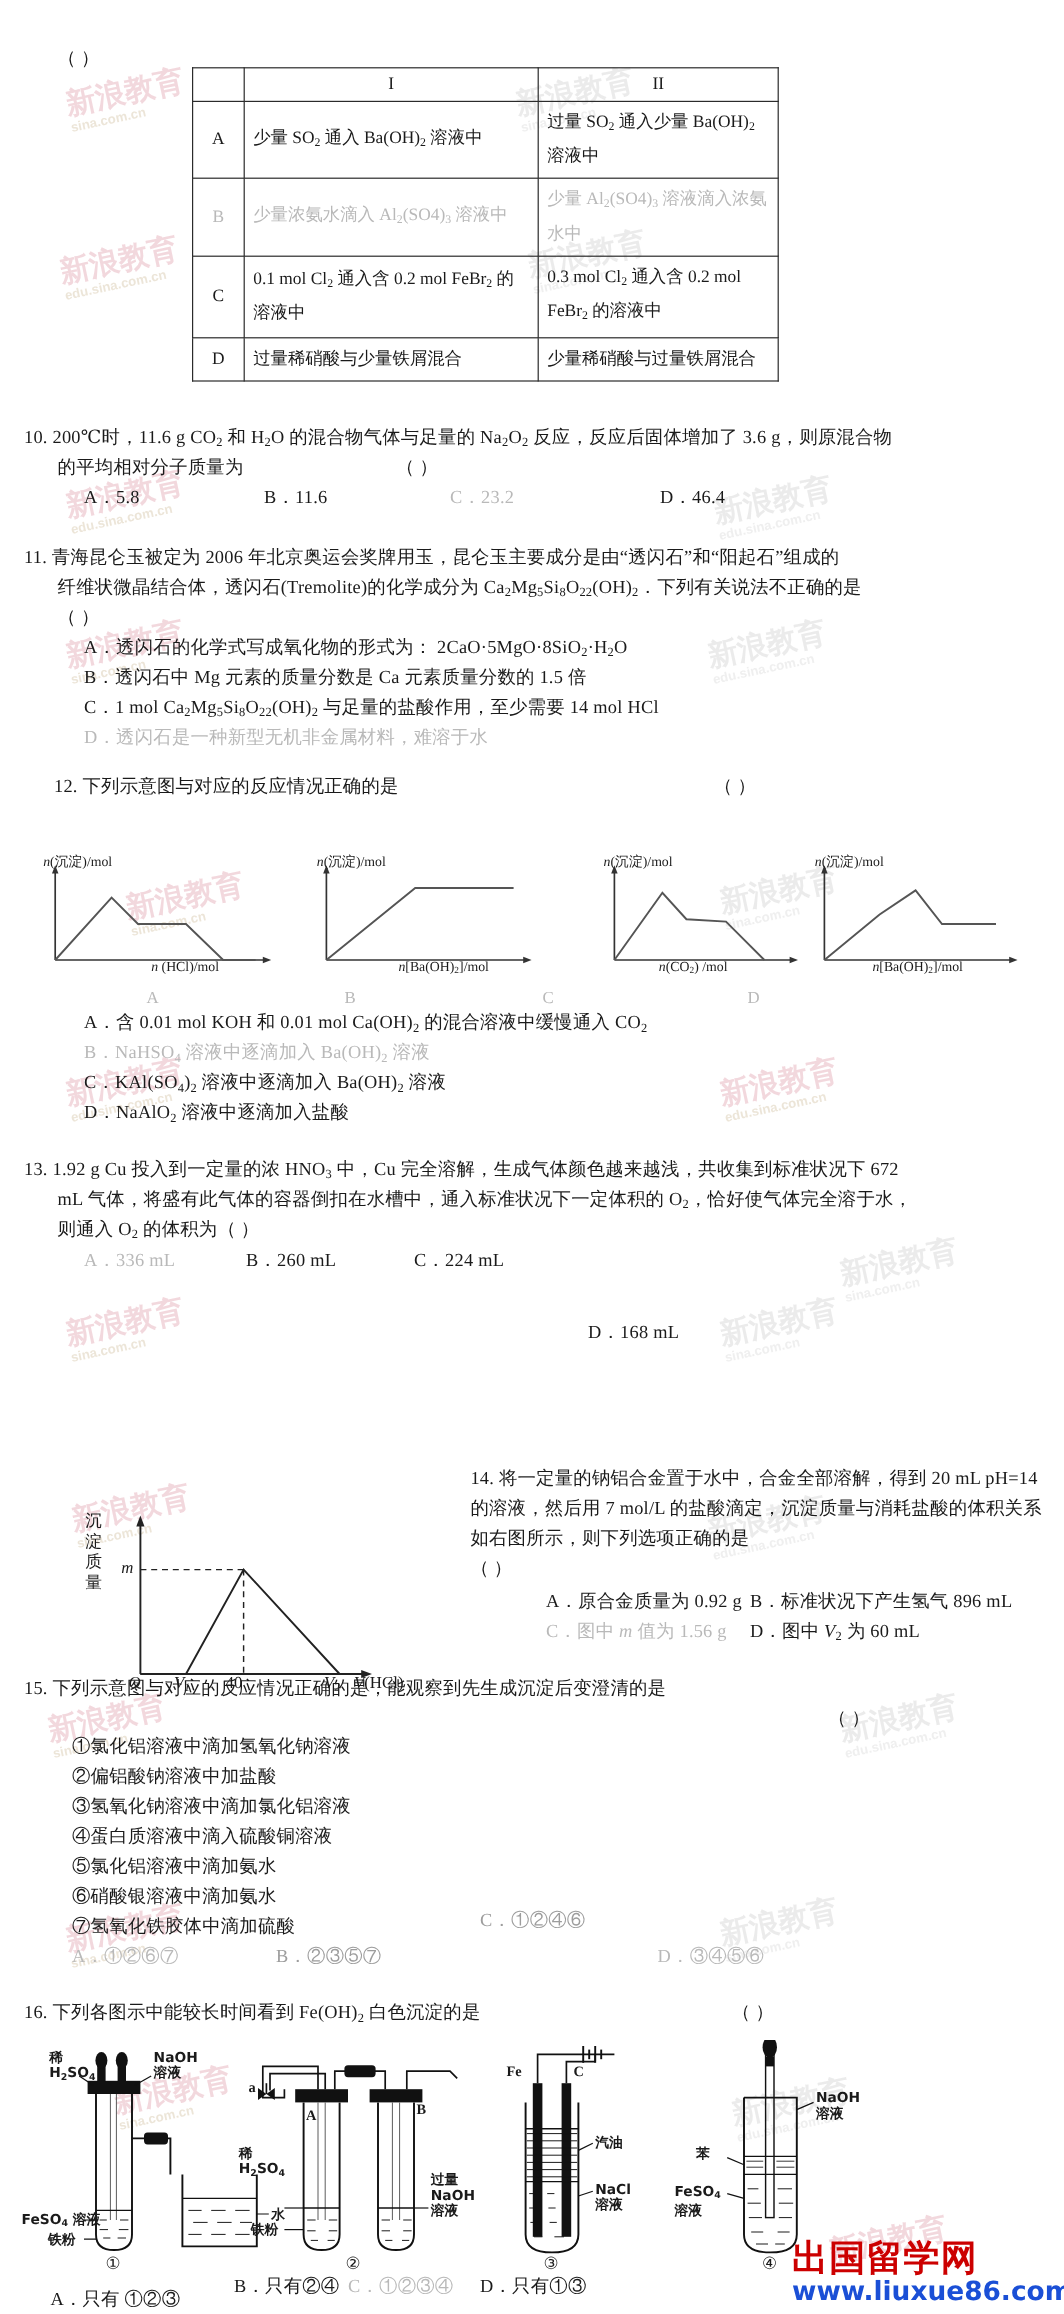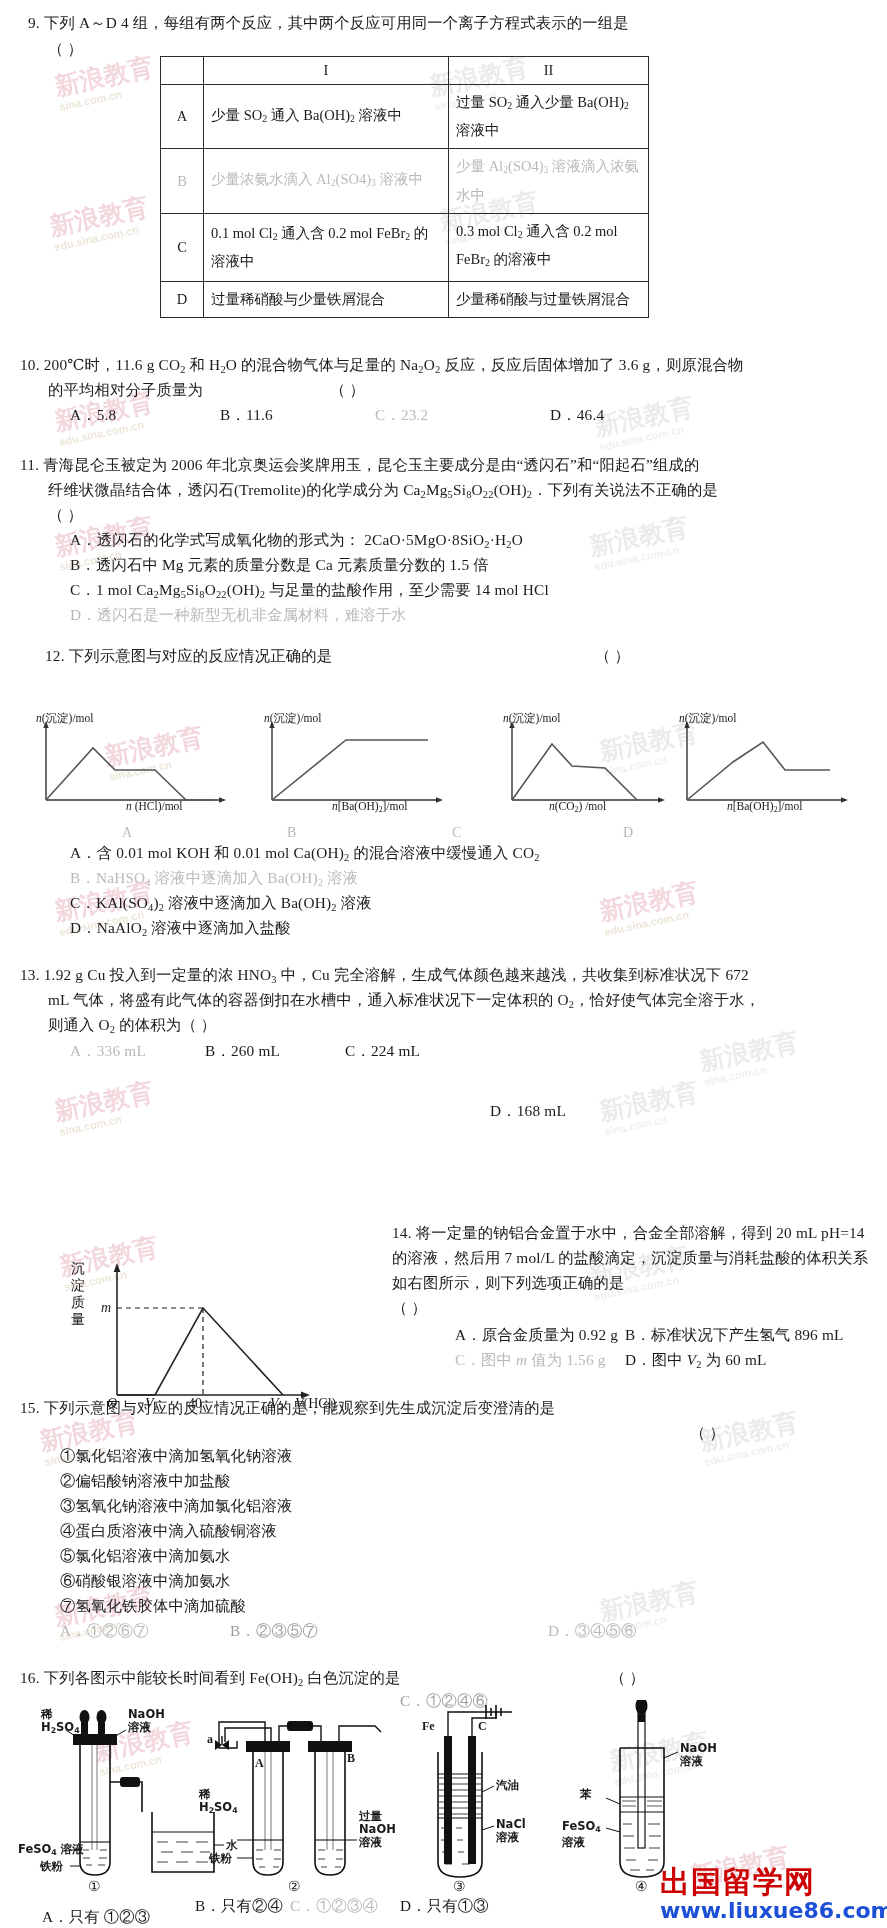--- a/index.html
+++ b/index.html
@@ -144,24 +144,20 @@
     <span class="sm">sina.com.cn</span>
   </div>
   <div class="wm gray" style="left:610px;top:1735px;">
     <span class="big">新浪教育</span>
     <span class="sm">edu.sina.com.cn</span>
   </div>
   <div class="wm" style="left:690px;top:1850px;">
     <span class="big">新浪教育</span>
   </div>
 
-  <div class="q" style="left:28px;top:10px;width:860px;">
-    <span>9.</span>
-    <span>下列 A～D 4 组，每组有两个反应，其中两个反应可用同一个离子方程式表示的一组是</span>
-  </div>
   <div class="q" style="left:48px;top:36px;">
     <span>（   ）</span>
   </div>
 
   <table class="t9" style="left:160px;top:56px;">
     <tbody>
         <tr>
       <td class="cA hdr"></td>
       <td class="cI hdr">I</td>
       <td class="cII hdr">II</td>
@@ -357,21 +353,21 @@
   </div>
   <div class="q" style="left:60px;top:1443px;">①氯化铝溶液中滴加氢氧化钠溶液</div>
   <div class="q" style="left:60px;top:1468px;">②偏铝酸钠溶液中加盐酸</div>
   <div class="q" style="left:60px;top:1493px;">③氢氧化钠溶液中滴加氯化铝溶液</div>
   <div class="q" style="left:60px;top:1518px;">④蛋白质溶液中滴入硫酸铜溶液</div>
   <div class="q" style="left:60px;top:1543px;">⑤氯化铝溶液中滴加氨水</div>
   <div class="q" style="left:60px;top:1568px;">⑥硝酸银溶液中滴加氨水</div>
   <div class="q" style="left:60px;top:1593px;">⑦氢氧化铁胶体中滴加硫酸</div>
   <div class="q faint" style="left:60px;top:1618px;">A．①②⑥⑦</div>
   <div class="q faint2" style="left:230px;top:1618px;">B．②③⑤⑦</div>
-  <div class="q faint2" style="left:400px;top:1688px;">C．①②④⑥</div>
+  <div class="q faint2" style="left:400px;top:1588px;">C．①②④⑥</div>
   <div class="q faint" style="left:548px;top:1618px;">D．③④⑤⑥</div>
 
   <div class="q" style="left:20px;top:1665px;">
     <span>16.</span>
     <span> 下列各图示中能较长时间看到 Fe(OH)<sub>2</sub> 白色沉淀的是</span>
   </div>
   <div class="q" style="left:610px;top:1665px;">
     <span>（    ）</span>
   </div>
 

